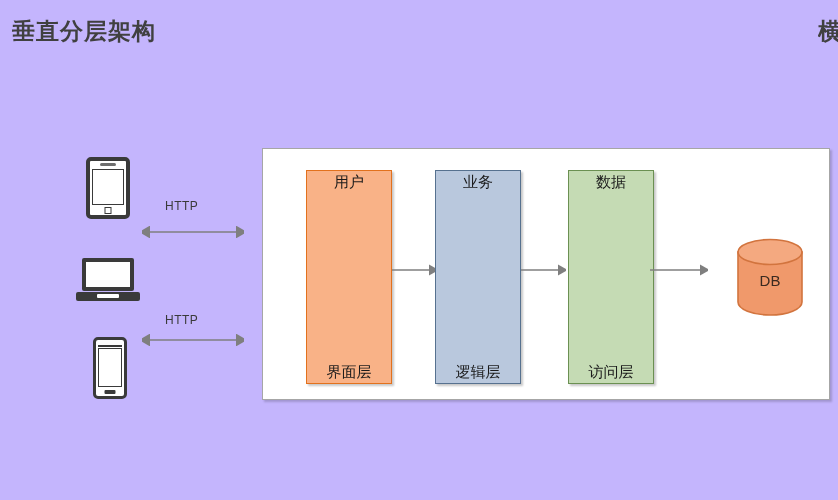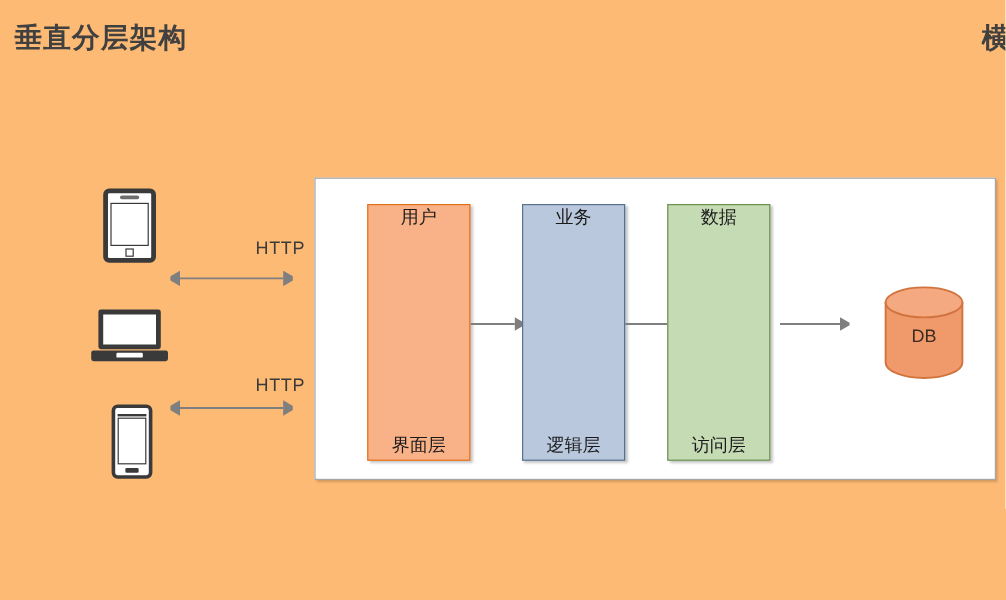--- a/index.html
+++ b/index.html
@@ -7,21 +7,21 @@
     width: 838px;
     height: 500px;
     background: #ffffff;
     font-family: "Liberation Sans", "DejaVu Sans", sans-serif;
     overflow: hidden;
   }
   .slide {
     position: relative;
     width: 838px;
     height: 500px;
-    background: #fdba74;
+    background: #c4b5fd;
   }
 
   
   .slide-title {
     position: absolute;
     left: 12px;
     top: 16px;
     font-size: 23px;
     font-weight: bold;
     color: #404040;
@@ -156,24 +156,23 @@
     bottom: 2px;
     width: 11px;
     height: 4px;
     background: #3a3a3a;
     border-radius: 1px;
   }
 
   
   .http-label {
     position: absolute;
-    font-size: 15px;
+    font-size: 12px;
     color: #3a3a3a;
     letter-spacing: 0.5px;
-    margin-left: 48px;
   }
   .http-arrow {
     position: absolute;
   }
 
   
   .container-box {
     position: absolute;
     left: 262px;
     top: 148px;
@@ -208,21 +207,21 @@
   .layer-biz {
     left: 435px;
     top: 170px;
     width: 86px;
     height: 214px;
     background: #B9C8DD;
     border: 1.5px solid #56718F;
     gap: 24px;
   }
   .layer-data {
-    left: 556px;
+    left: 568px;
     top: 170px;
     width: 86px;
     height: 214px;
     background: #C5DBB4;
     border: 1.5px solid #6B9052;
   }
   .layer .line { display: block; }
 
   
   .db {

